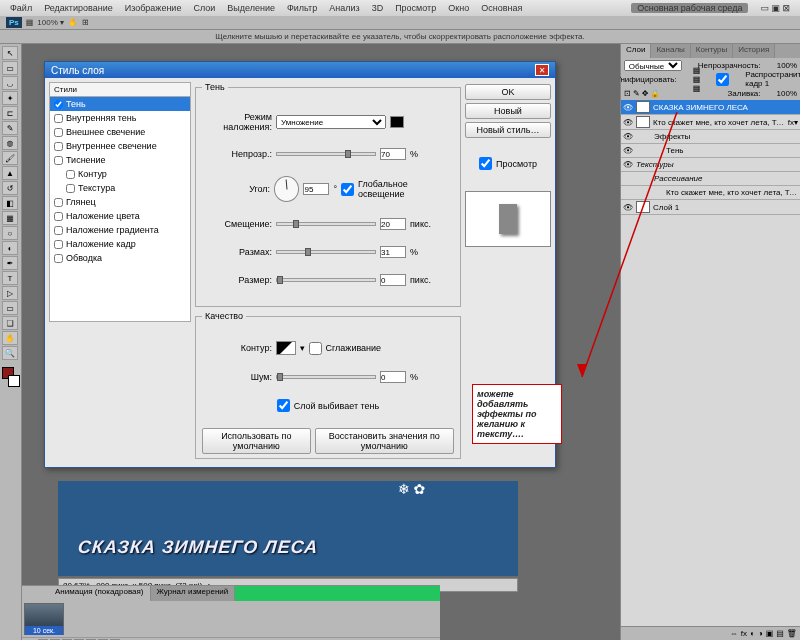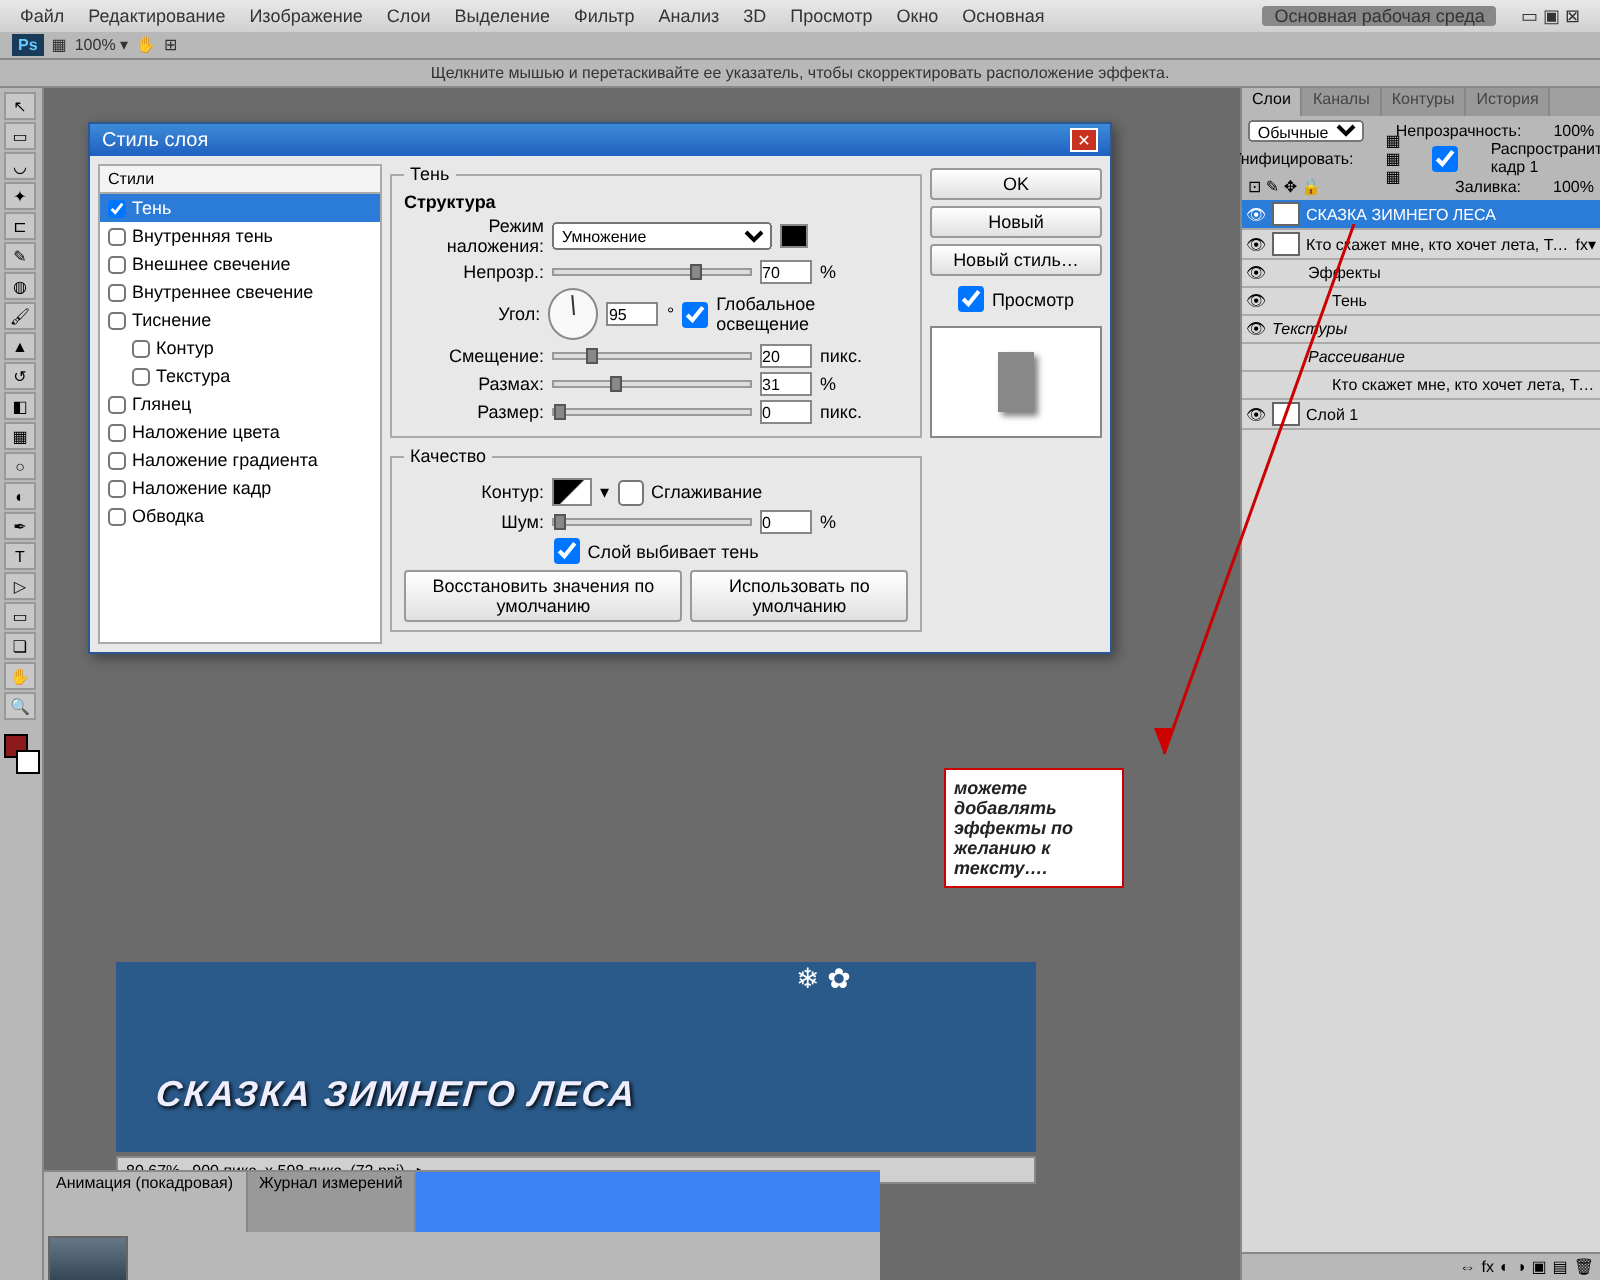--- a/index.html
+++ b/index.html
@@ -31,21 +31,21 @@
   .styles-params { border:1px solid #aaa; border-top:none; background:#f4f4f4; padding:2px 4px; font-size:8px;}
   .styles-items { border:1px solid #aaa; border-top:none; background:#fff; height:225px;}
   .sitem { padding: 2px 4px; display:flex; align-items:center; gap:3px; font-size:9px;}
   .sitem.sel { background: #2b7cd8; color: #fff; }
   .sitem input { width:9px; height:9px;}
   .sitem.indent { padding-left: 16px; }
   
   .style-content { flex: 1; }
   fieldset { border: 1px solid #aaa; padding: 4px 6px; margin-bottom: 4px; background:#e8e8e8;}
   legend { font-size: 9px; padding: 0 3px; }
-  .ctl-row { display: flex; align-items: center; gap: 4px; margin: 2px 0; font-size:9px;}
+  .ctl-row { display: flex; align-items: center; gap: 4px; margin: 16px 0; font-size:9px;}
   .ctl-row label { width: 70px; text-align: right; }
   .ctl-row input[type="text"] { width: 26px; height: 12px; font-size:8px; border:1px solid #888; }
   .ctl-row select { font-size:8px; height:14px; width:110px;}
   .slider { width: 100px; height: 4px; background: #ddd; border:1px solid #999; position:relative;}
   .slider .thumb { position:absolute; width:6px; height:8px; background:#888; top:-3px; border:1px solid #555;}
   .angle-ctrl { width:26px;height:26px;border:1px solid #888;border-radius:50%;background:#f8f8f8;position:relative;display:inline-block;}
   .angle-ctrl::after{content:'';position:absolute;top:50%;left:50%;width:10px;height:1px;background:#333;transform-origin:left;transform:rotate(-95deg);}
   .btn-row { display:flex; gap:4px; justify-content:center; margin-top:3px;}
   .dlg-btn { border:1px solid #999; background:linear-gradient(#fff,#e0e0e0); padding:2px 8px; font-size:9px; border-radius:2px;}
   
@@ -53,21 +53,21 @@
   .dialog-right button { border:1px solid #999; background:linear-gradient(#fff,#e0e0e0); padding:2px; font-size:9px; border-radius:2px;}
   .preview-box { border:1px solid #888; background:#fff; height:56px; margin-top:2px; position:relative; display:flex;align-items:center;justify-content:center;}
   .preview-sh { width:18px;height:30px;background:#888; box-shadow:2px 2px 3px rgba(0,0,0,.5);}
   
   .doc { position: absolute; left: 36px; bottom: 64px; width: 460px; background:#2a5a8a; height:95px;}
   .doc-txt{position:absolute;bottom:18px;left:20px;color:#eef;font-size:18px;font-style:italic;font-weight:bold;text-shadow:1px 1px 2px #000;letter-spacing:1px; transform:skewX(-5deg);}
   .doc-branch{position:absolute;top:0;right:40px;width:80px;height:40px;color:#fff;font-size:14px;}
   .doc-status { position:absolute; left:36px; bottom:48px; width:460px; height:14px; background:#d0d0d0; border:1px solid #888; display:flex; align-items:center; padding:0 4px; gap:6px; font-size:8px;}
   
   .anim-panel { position:absolute; bottom:0; left:0; right:180px; height:55px; background:#b8b8b8; border-top:1px solid #888;}
-  .anim-tabs { display:flex; height:30px; background:#3b82f6;}
+  .anim-tabs { display:flex; height:15px; background:#22c55e;margin-left:27px;}
   .anim-tab { padding:1px 6px; font-size:8px; background:#b8b8b8; border-right:1px solid #888;}
   .anim-tab.inactive { background:#999;}
   .frame { width:40px; height:32px; background:#fff; border:1px solid #666; margin:2px; font-size:7px;}
   .frame-thumb{height:22px;background:linear-gradient(#678,#345);}
   .frame-lbl{background:#2860c0;color:#fff;text-align:center;padding:1px;}
   .anim-ctrls { display:flex; gap:2px; padding:1px 4px; height:11px; align-items:center; border-top:1px solid #999;}
   .anim-ctrls span{width:10px;height:8px;border:1px solid #888;background:#ddd;}
   
   .panels { width: 180px; background: #b8b8b8; border-left:1px solid #888; display:flex;flex-direction:column;}
   .panel-tabs { display:flex; height:14px; background:#a0a0a0; font-size:8px;}
@@ -201,21 +201,20 @@
               </div>
               <div class="sitem">
                 <input type="checkbox" style="">
                 <span>Обводка</span>
               </div>
             </div>
         </div>
         <div class="style-content">
           <fieldset>
               <legend>Тень</legend>
-            <div style="font-size:9px;font-weight:bold;margin-bottom:2px;">Структура</div>
             <div class="ctl-row">
                 <label>Режим наложения:</label>
                 <select><option>Умножение</option></select>
                 <span style="width:14px;height:12px;background:#000;border:1px solid #888;"></span>
               </div>
             <div class="ctl-row">
                 <label>Непрозр.:</label>
                 <div class="slider">
                   <div class="thumb" style="left:68px;"></div>
                 </div>
@@ -270,22 +269,22 @@
                   <div class="thumb" style="left:0;"></div>
                 </div>
                 <input type="text" value="0" style="">
                 <span>%</span>
               </div>
             <div class="ctl-row" style="justify-content:center;">
                 <input type="checkbox" checked="" style="">
                 <span>Слой выбивает тень</span>
               </div>
             <div class="btn-row">
+                <button class="dlg-btn">Использовать по умолчанию</button>
                 <button class="dlg-btn">Восстановить значения по умолчанию</button>
-                <button class="dlg-btn">Использовать по умолчанию</button>
               </div>
           </fieldset>
         </div>
         <div class="dialog-right">
           <button>OK</button>
           <button>Новый</button>
           <button>Новый стиль…</button>
           <div class="ctl-row" style="justify-content:center;">
               <input type="checkbox" checked="" style="">
               <span>Просмотр</span>

